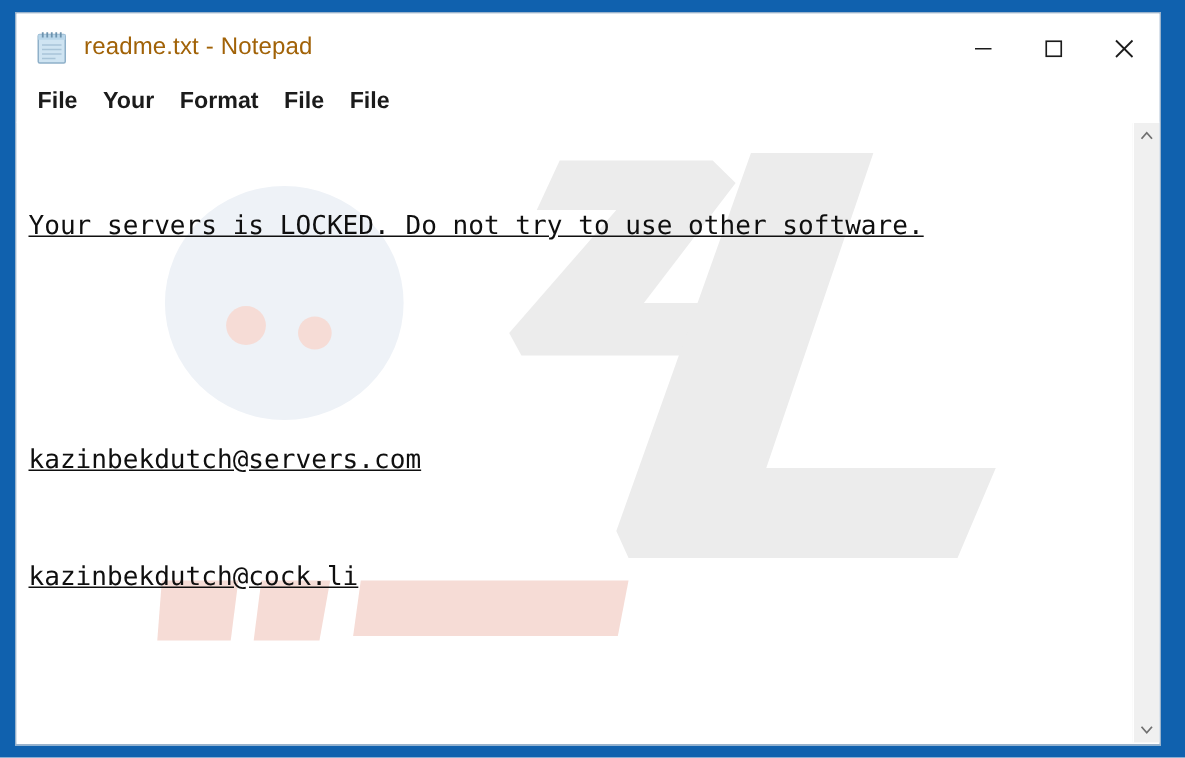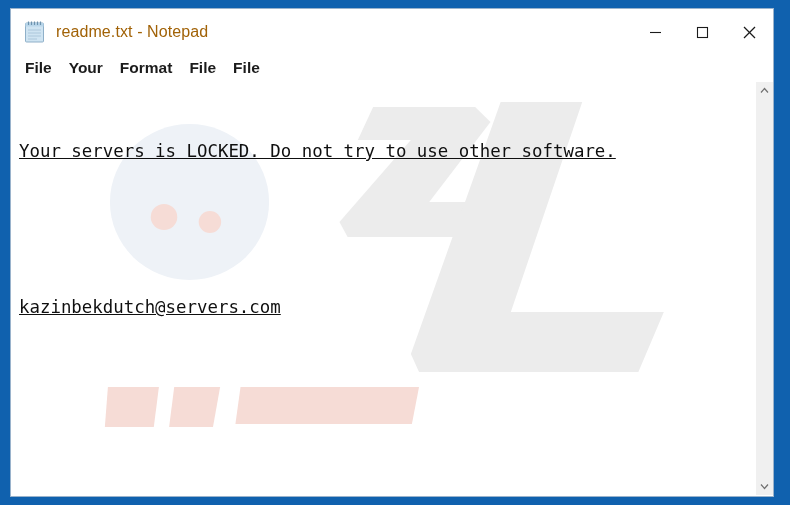--- a/index.html
+++ b/index.html
@@ -236,20 +236,21 @@
           <path d="M95 305 L145 305 L140 345 L92 345 Z"></path>
           <path d="M160 305 L205 305 L198 345 L155 345 Z"></path>
           <path d="M225 305 L400 305 L393 342 L220 342 Z"></path>
         </g>
       </svg>
 
       <div id="text-content">
         <div class="text-line">Your servers is LOCKED. Do not try to use other software.</div>
         <div class="text-line"></div>
         <div class="text-line">kazinbekdutch@servers.com</div>
+        <div class="text-line">kazinbekdutch@cock.li</div>
         
         
         
         
         
         
         
         
         
       </div>

